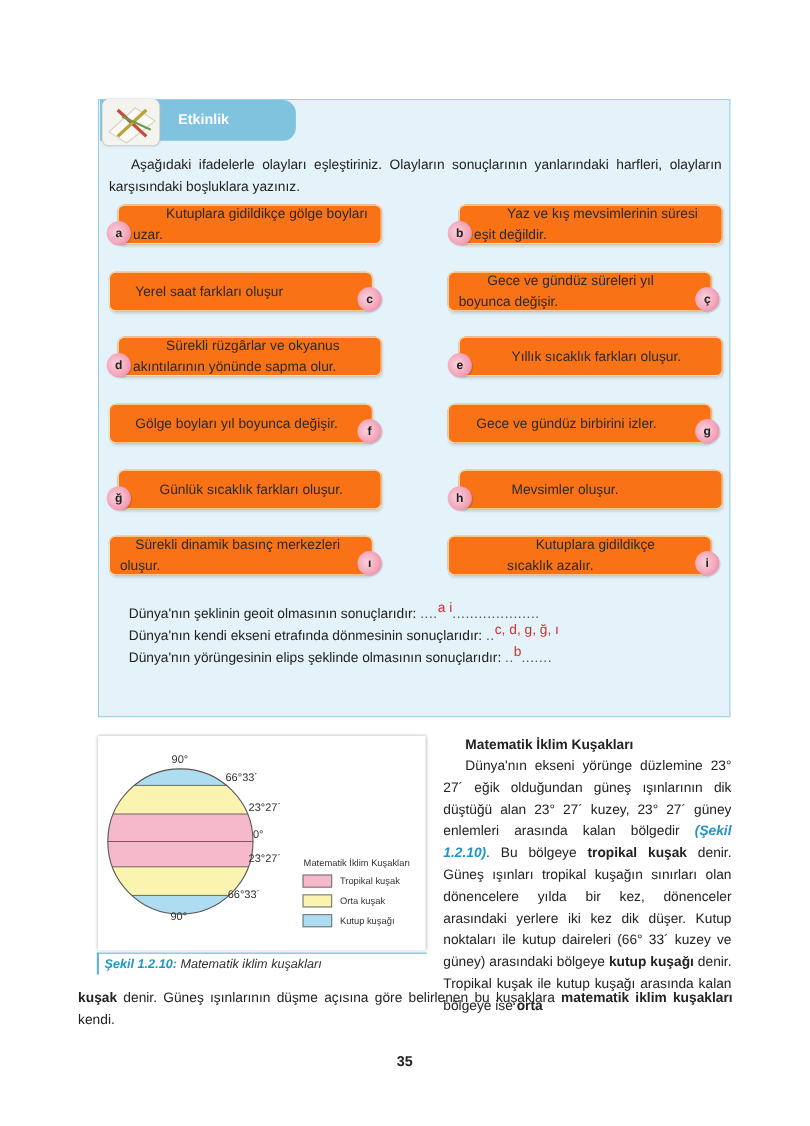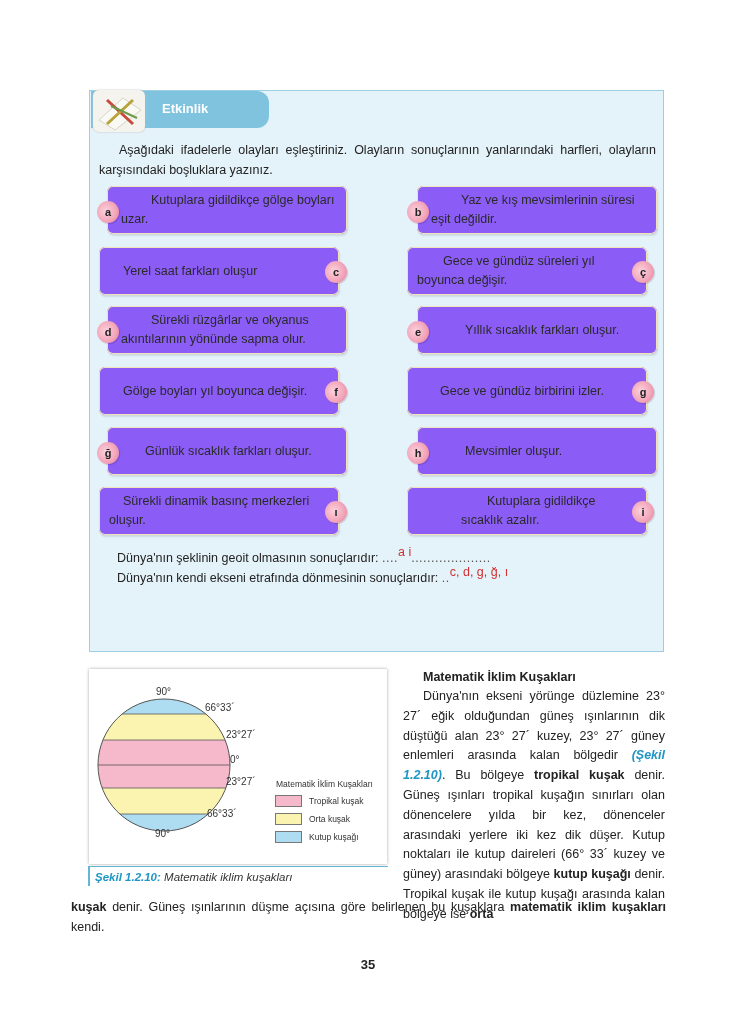--- a/index.html
+++ b/index.html
@@ -24,22 +24,22 @@
   }
 
   .intro {
     position: absolute; left: 99px; top: 140px; width: 557px;
     font-size: 12.5px; line-height: 20px; text-align: justify; color: #222;
   }
   .intro span.first { padding-left: 20px; }
 
   
   .card {
-    position: absolute; width: 240px; height: 48px;
-    background: #8b5cf6; border-radius: 6px;
+    position: absolute; width: 240px; height: 36px;
+    background: #f97316; border-radius: 6px;
     box-shadow: 1px 2px 2px rgba(0,0,0,0.10), inset 0 0 0 1px #f1e2bb;
     font-size: 12.5px; line-height: 19px; color: #2a2a2a;
     display: flex; align-items: center;
   }
   .card .txt { width: 100%; }
   .card.left-badge .txt { padding: 0 10px 0 14px; }
   .card.right-badge .txt { padding: 0 24px 0 10px; }
   .badge {
     position: absolute; width: 22px; height: 22px; border-radius: 50%;
     background: radial-gradient(circle at 40% 45%, #fbd2dc 0%, #f2a3b8 60%, #df6f8e 100%);
@@ -144,21 +144,21 @@
   <div class="txt" style="text-indent:26px;">Gece ve gündüz süreleri yıl boyunca değişir.</div>
 </div>
 <div class="badge" style="left:632px; top:261px;">ç</div>
 
 <div class="card left-badge" style="left:417px; top:306px;">
   <div class="txt" style="padding-left:48px;">Yıllık sıcaklık farkları oluşur.</div>
 </div>
 <div class="badge" style="left:407px; top:321px;">e</div>
 
 <div class="card right-badge" style="left:407px; top:367px;">
-  <div class="txt" style="padding-left:14px;text-align:center;">Gece ve gündüz birbirini izler.</div>
+  <div class="txt" style="padding-left:26px;">Gece ve gündüz birbirini izler.</div>
 </div>
 <div class="badge" style="left:632px; top:381px;">g</div>
 
 <div class="card left-badge" style="left:417px; top:427px;">
   <div class="txt" style="padding-left:48px;">Mevsimler oluşur.</div>
 </div>
 <div class="badge" style="left:407px; top:442px;">h</div>
 
 <div class="card right-badge" style="left:407px; top:487px;">
   <div class="txt" style="text-indent:26px;margin-left:44px;">Kutuplara gidildikçe sıcaklık azalır.</div>
@@ -166,20 +166,24 @@
 <div class="badge" style="left:632px; top:501px;">i</div>
 
 <div class="answers">
   <div class="line ind">
     <span>Dünya'nın şeklinin geoit olmasının sonuçlarıdır:</span>
     <span class="dots">....</span><span class="ans">a i</span><span class="dots">....................</span>
   </div>
   <div class="line ind">
     <span>Dünya'nın kendi ekseni etrafında dönmesinin sonuçlarıdır:</span>
     <span class="dots">..</span><span class="ans">c, d, g, ğ, ı</span>
+  </div>
+  <div class="line ind">
+    <span>Dünya'nın yörüngesinin elips şeklinde olmasının sonuçlarıdır:</span>
+    <span class="dots">..</span><span class="ans">b</span><span class="dots">.......</span>
   </div>
 </div>
 
 <div class="figure">
   <svg width="298" height="195" viewBox="0 0 298 195" style="position:absolute;left:0;top:0;">
     <defs>
       <clipPath id="globe">
           <circle cx="75" cy="96" r="66"></circle>
         </clipPath>
     </defs>

